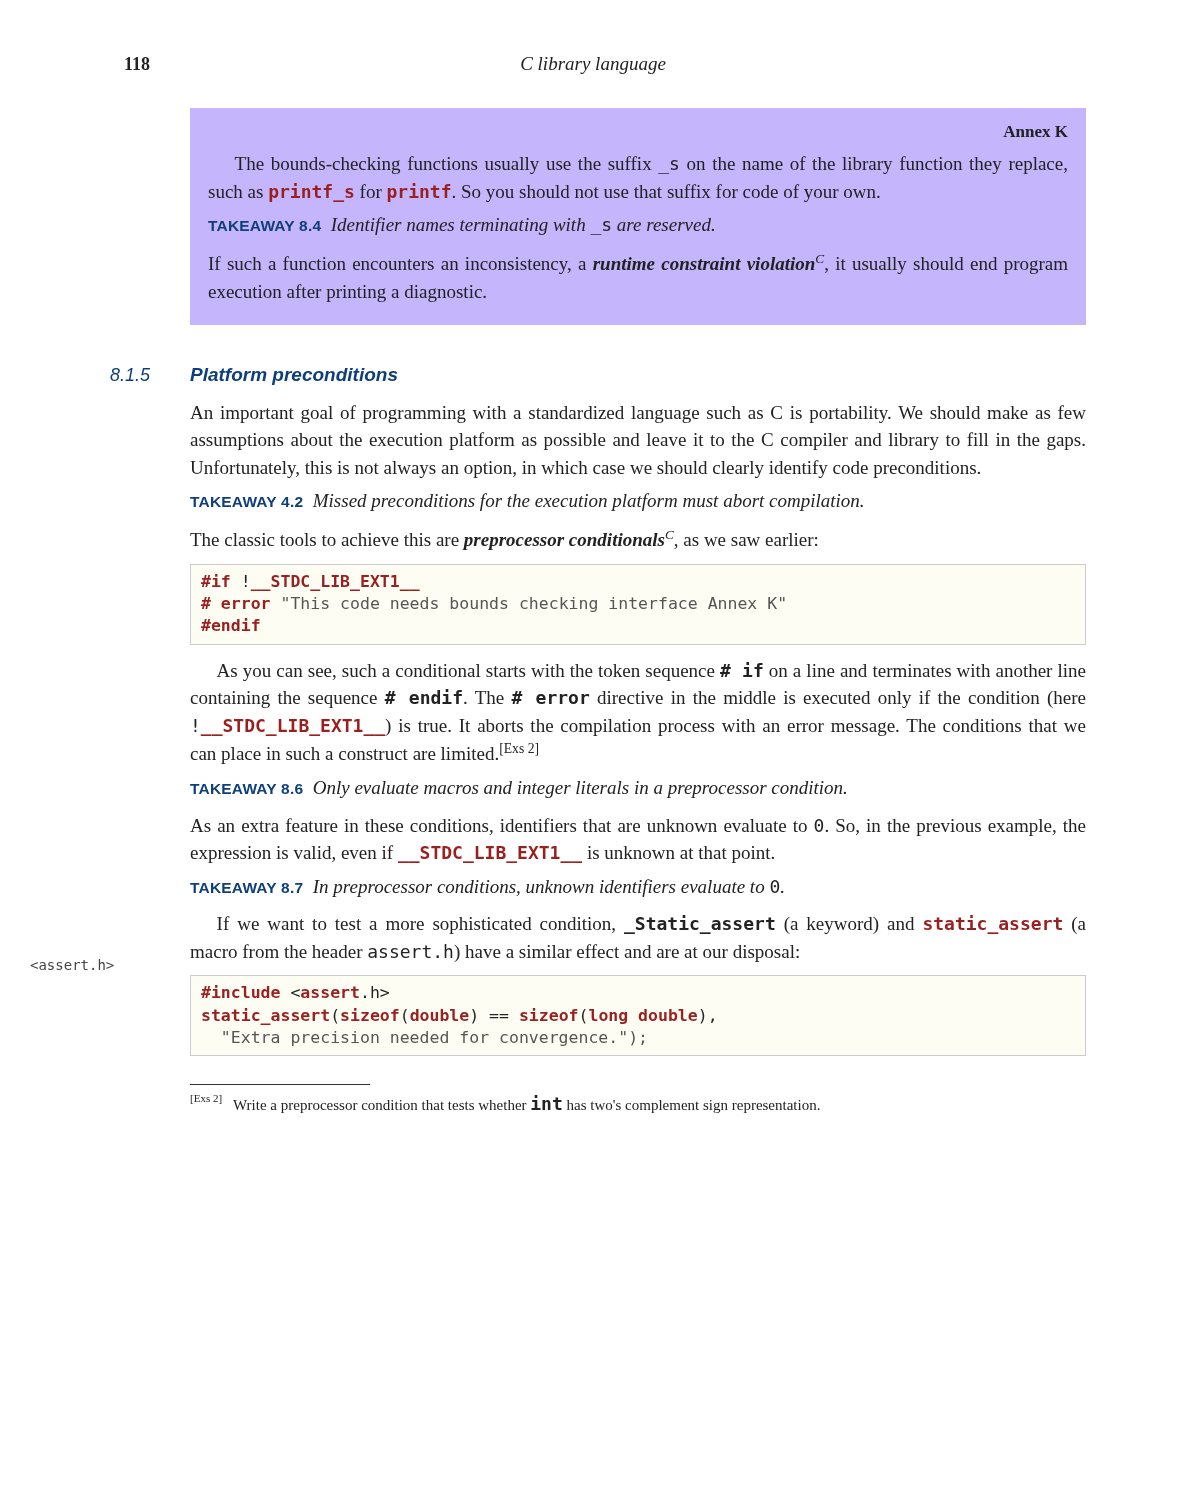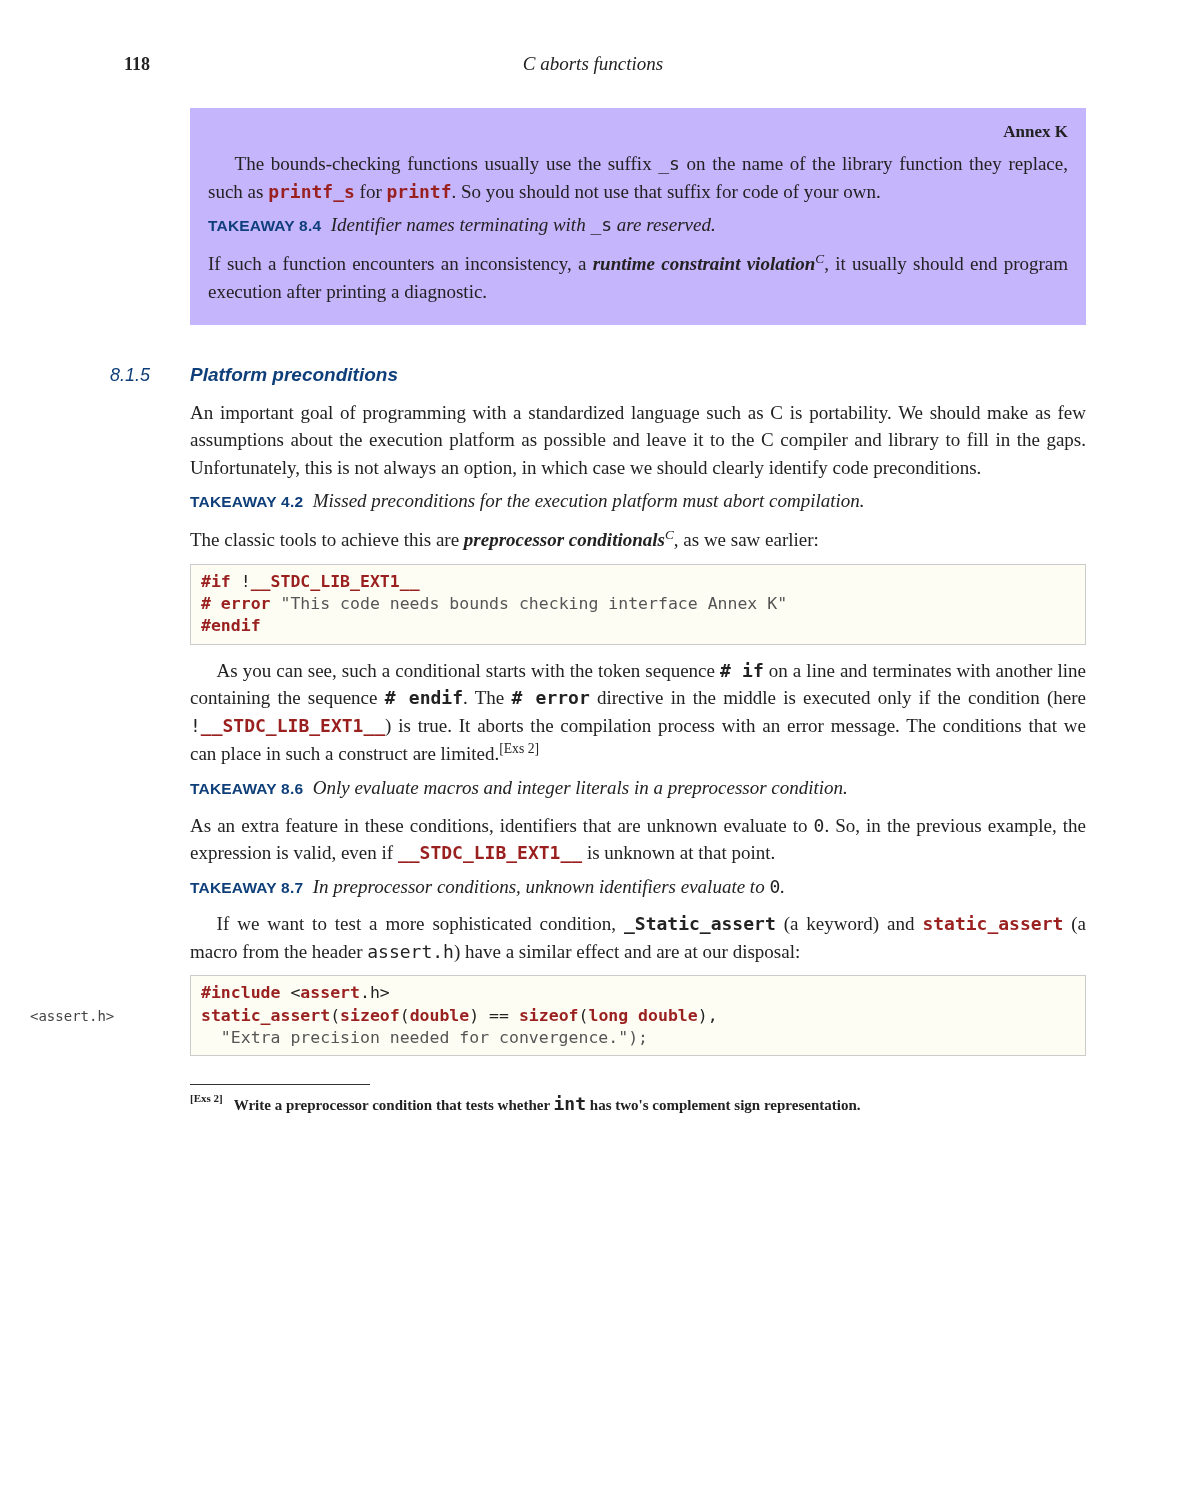--- a/index.html
+++ b/index.html
@@ -121,34 +121,33 @@
   }
   .footnote-sep {
     border: none;
     border-top: 1px solid #333;
     width: 180px;
     margin: 28px 0 6px 0;
   }
   .footnote {
     font-size: 15px;
     text-align: justify;
-    font-weight: bold;
   }
   .footnote-label {
     font-size: 11px;
     vertical-align: top;
   }
 </style>
 </head>
 <body>
 
 <div class="page">
   <div class="pagehead">
     <span class="pageno">118</span>
-    <span class="chaptitle">C aborts functions</span>
+    <span class="chaptitle">C library language</span>
   </div>
 
   <div class="content">
 
     <div class="shaded">
       <div class="annex">Annex K</div>
       <p class="body first">
         <span>The bounds-checking functions usually use the suffix </span><span class="code-inline">_s</span><span> on the name of the library function they replace, such as </span><span class="code-inline kw-red">printf_s</span><span> for </span><span class="code-inline kw-red">printf</span><span>. So you should not use that suffix for code of your own.</span>
       </p>
       <div class="takeaway">
@@ -195,21 +194,21 @@
       <span>As an extra feature in these conditions, identifiers that are unknown evaluate to </span><span class="code-inline">0</span><span>. So, in the previous example, the expression is valid, even if </span><span class="code-inline kw-red">__STDC_LIB_EXT1__</span><span> is unknown at that point.</span>
     </p>
 
     <div class="takeaway">
       <span class="takeaway-label">TAKEAWAY 8.7</span>&nbsp;
       <span class="takeaway-text">
         <span>In preprocessor conditions, unknown identifiers evaluate to </span><span class="code-inline" style="font-style:normal">0</span><span>.</span>
       </span>
     </div>
 
-    <div class="margin-note" style="top:1006px">&lt;assert.h&gt;</div>
+    <div class="margin-note" style="top:955px">&lt;assert.h&gt;</div>
 
     <p class="body first">
       <span>If we want to test a more sophisticated condition, </span><b><span class="code-inline">_Static_assert</span></b><span> (a keyword) and </span><span class="code-inline kw-red">static_assert</span><span> (a macro from the header </span><span class="code-inline">assert.h</span><span>) have a similar effect and are at our disposal:</span>
     </p>
 
     <div class="codebox"><span class="kw">#include</span><span> &lt;</span><span class="kw">assert</span><span>.h&gt;</span>
 <span class="kw">static_assert</span><span>(</span><span class="kw">sizeof</span><span>(</span><span class="kw">double</span><span>) == </span><span class="kw">sizeof</span><span>(</span><span class="kw">long double</span><span>),</span>
 <span class="str">  "Extra precision needed for convergence.");</span></div>
 
     <hr class="footnote-sep">

